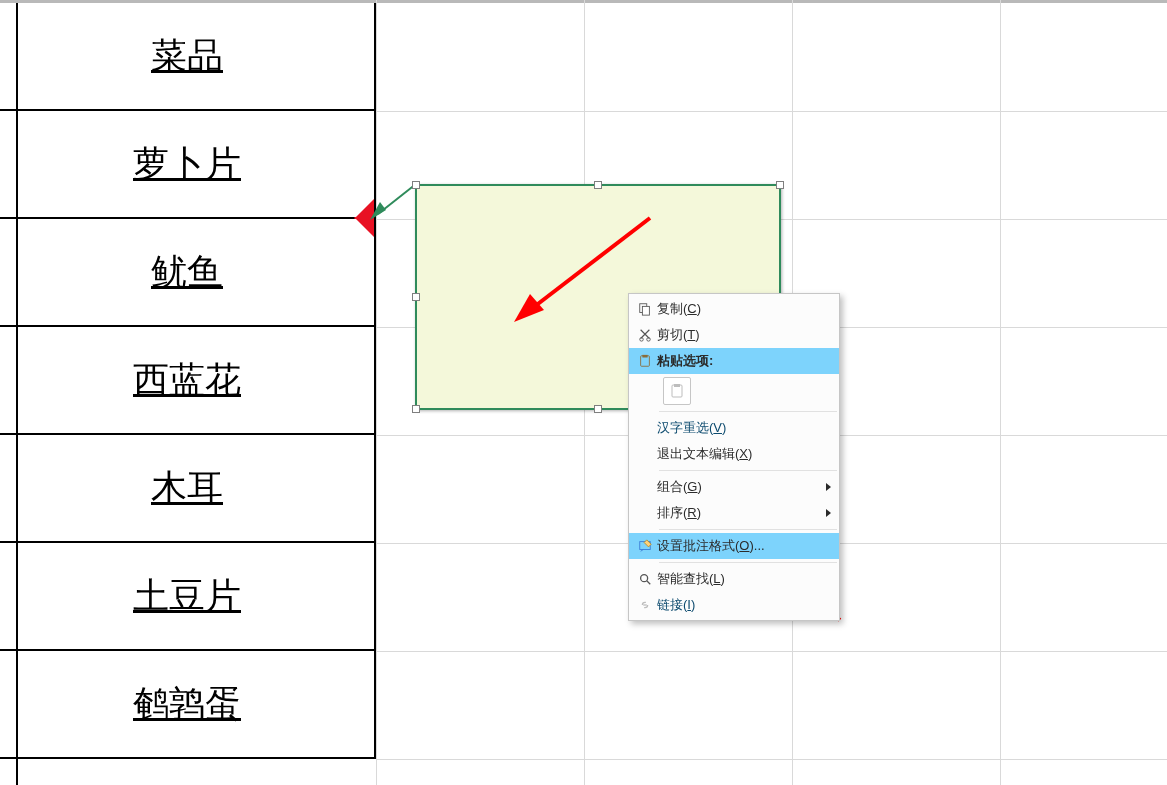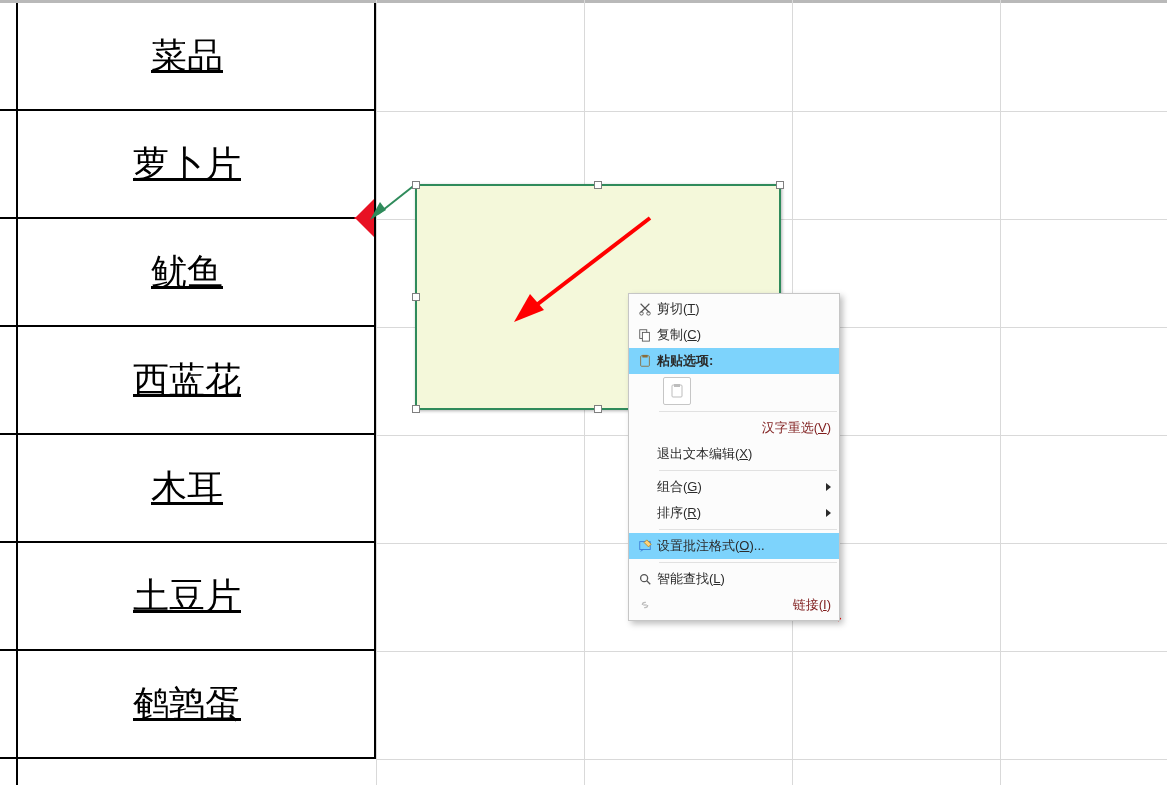--- a/index.html
+++ b/index.html
@@ -146,21 +146,21 @@
     width: 24px;
     display: flex;
     align-items: center;
     justify-content: center;
     flex-shrink: 0;
   }
   .menu-item .label {
     flex: 1;
     white-space: nowrap;
   }
-  .menu-item.disabled { color: #7f1d1d; text-align: right; }
+  .menu-item.disabled { color: #0c4a6e; }
   .menu-item.hover { background: #7dd3fc; }
   .menu-item .sub-arrow {
     width: 0; height: 0;
     border-top: 4px solid transparent;
     border-bottom: 4px solid transparent;
     border-left: 5px solid #2b2b2b;
     margin-left: 6px;
   }
   .menu-sep {
     height: 1px;
@@ -252,35 +252,35 @@
   </svg>
   <svg class="red-arrow2" viewBox="0 0 90 70">
     <line x1="80" y1="60" x2="14" y2="10" stroke="#ff0000" stroke-width="4"></line>
     <polygon points="2,2 28,6 16,26" fill="#ff0000"></polygon>
   </svg>
 
   <div class="context-menu">
     <div class="menu-item">
       <span class="icon-slot">
         <svg width="14" height="14" viewBox="0 0 16 16">
+            <rect x="2" y="2" width="8" height="10" fill="none" stroke="#555"></rect>
+            <rect x="5" y="5" width="8" height="10" fill="#fff" stroke="#555"></rect>
+          </svg>
+      </span>
+      <span class="label"><span>复制(</span><u class="short">C</u><span>)</span></span>
+    </div>
+    <div class="menu-item">
+      <span class="icon-slot">
+        <svg width="14" height="14" viewBox="0 0 16 16">
             <path d="M3 2l10 10M13 2L3 12" stroke="#555" stroke-width="1.3" fill="none"></path>
             <circle cx="4" cy="13" r="2" fill="none" stroke="#555"></circle>
             <circle cx="12" cy="13" r="2" fill="none" stroke="#555"></circle>
           </svg>
       </span>
       <span class="label"><span>剪切(</span><u class="short">T</u><span>)</span></span>
-    </div>
-    <div class="menu-item">
-      <span class="icon-slot">
-        <svg width="14" height="14" viewBox="0 0 16 16">
-            <rect x="2" y="2" width="8" height="10" fill="none" stroke="#555"></rect>
-            <rect x="5" y="5" width="8" height="10" fill="#fff" stroke="#555"></rect>
-          </svg>
-      </span>
-      <span class="label"><span>复制(</span><u class="short">C</u><span>)</span></span>
     </div>
     <div class="menu-item hover">
       <span class="icon-slot">
         <svg width="14" height="14" viewBox="0 0 16 16">
             <rect x="3" y="2" width="10" height="12" rx="1" fill="none" stroke="#8a6d3b"></rect>
             <rect x="5" y="1" width="6" height="3" fill="#8a6d3b"></rect>
           </svg>
       </span>
       <span class="label" style="font-weight:bold">粘贴选项:</span>
     </div>

